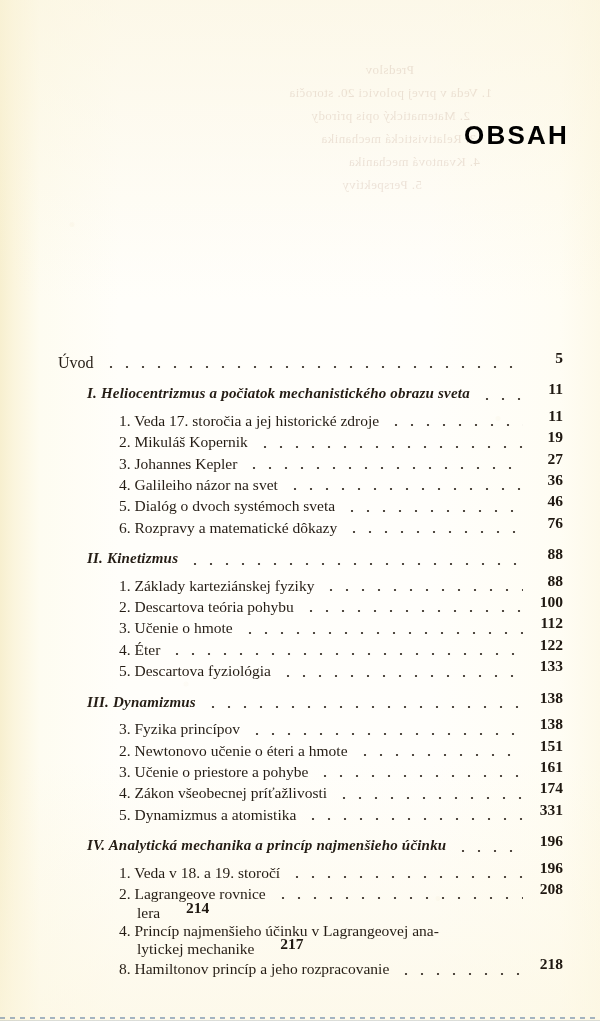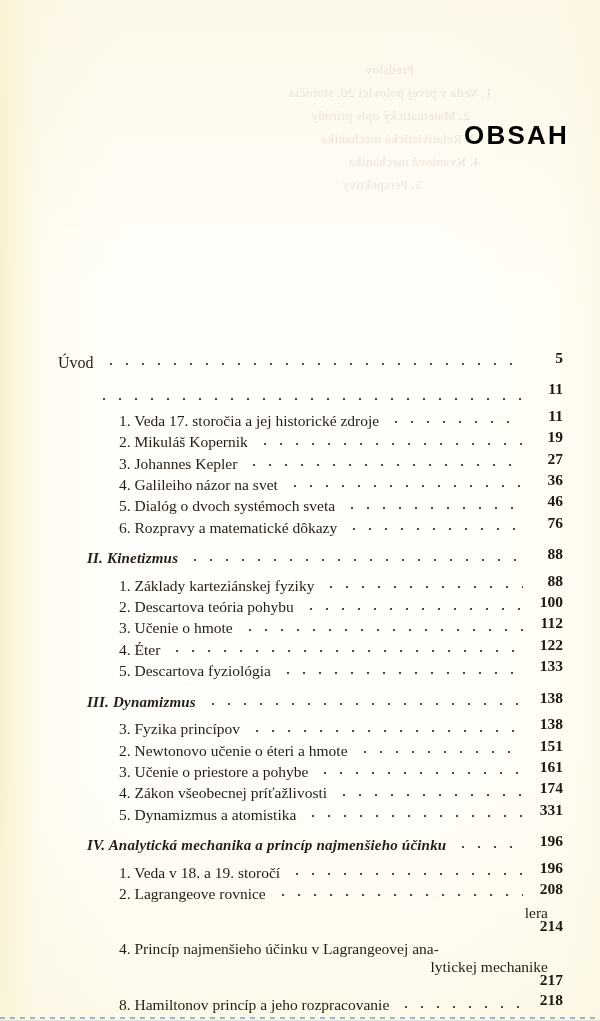--- a/index.html
+++ b/index.html
@@ -109,21 +109,21 @@
     display: flex;
     align-items: flex-end;
     font-size: 15.5px;
     line-height: 21.4px;
     margin: 0;
   }
 
   .entry .body {
     flex: 1 1 auto;
     display: flex;
-    align-items: center;
+    align-items: flex-end;
     min-width: 0;
   }
 
   .entry .label {
     flex: 0 0 auto;
     white-space: nowrap;
   }
 
   
   .leader {
@@ -184,21 +184,20 @@
   .chapter.multiline {
     display: block;
   }
   .chapter.multiline .line {
     display: flex;
     align-items: flex-end;
   }
   .chapter.multiline .line-1 .label { white-space: nowrap; }
   .chapter.multiline .line-2 {
     padding-left: 18px;
-    flex-direction: column;
   }
   .chapter.multiline .line-1 .pageno { visibility: hidden; }
 
   
   .scan-edge {
     position: absolute;
     left: 0;
     right: 0;
     bottom: 2px;
     height: 2px;
@@ -241,20 +240,21 @@
     <div class="entry lvl-intro">
       <div class="body">
         <span class="label">Úvod</span>
         <span class="leader"></span>
       </div>
       <span class="pageno">5</span>
     </div>
 
     <div class="entry part">
       <div class="body">
+        <span class="label">I. Heliocentrizmus a počiatok mechanistického obrazu sveta</span>
         <span class="leader"></span>
       </div>
       <span class="pageno">11</span>
     </div>
 
     <div class="entry chapter first-of-part">
       <div class="body">
         <span class="label">1. Veda 17. storočia a jej historické zdroje</span>
         <span class="leader"></span>
       </div>

